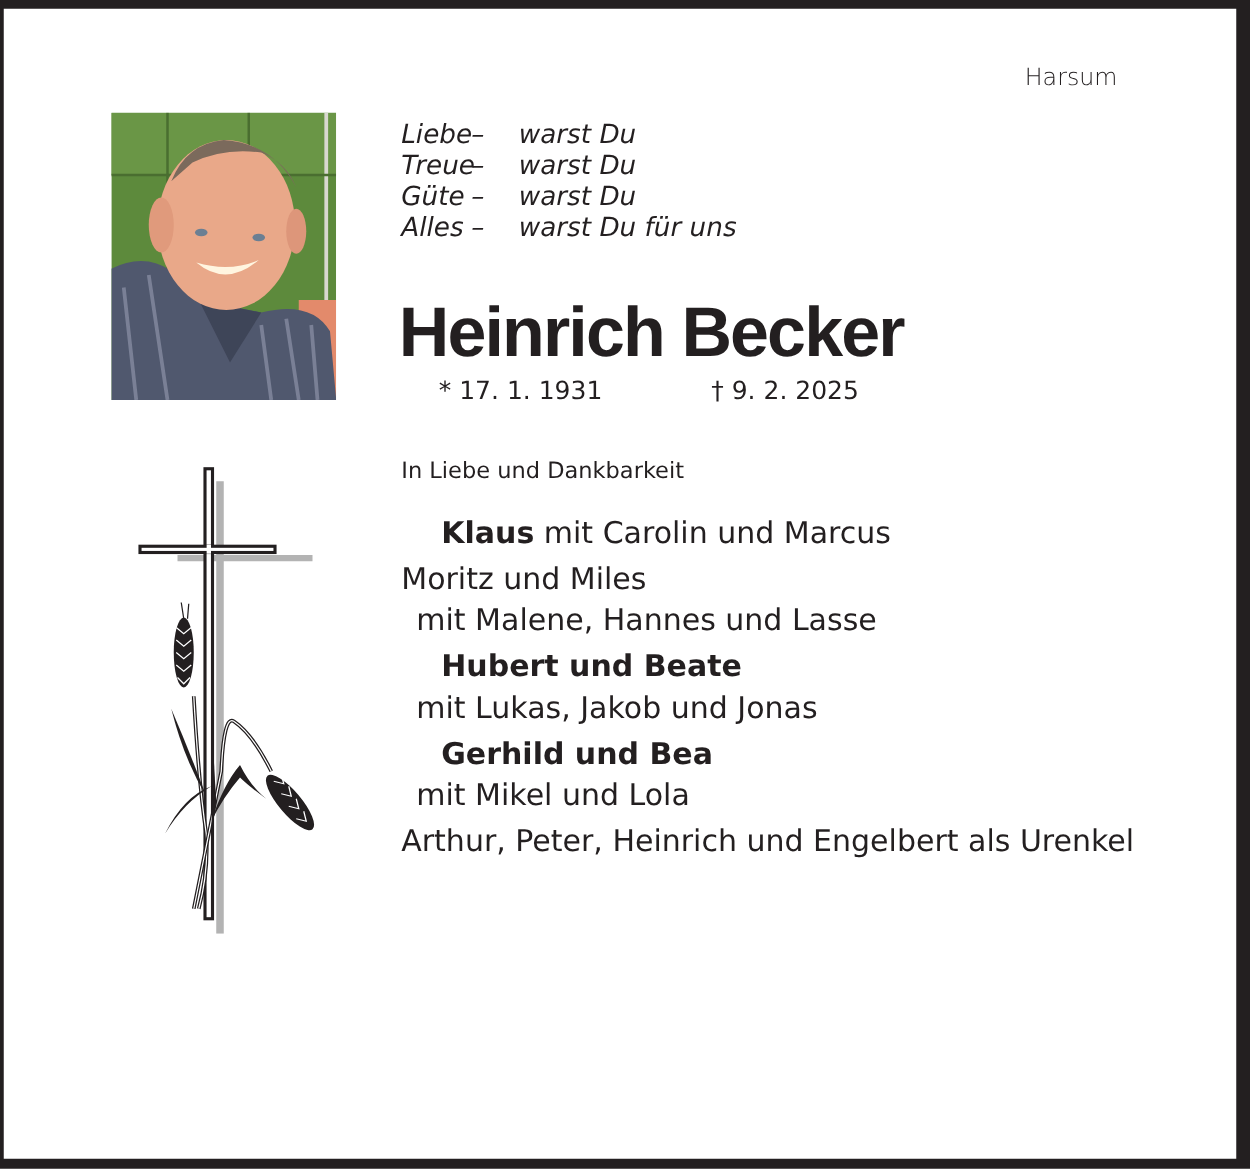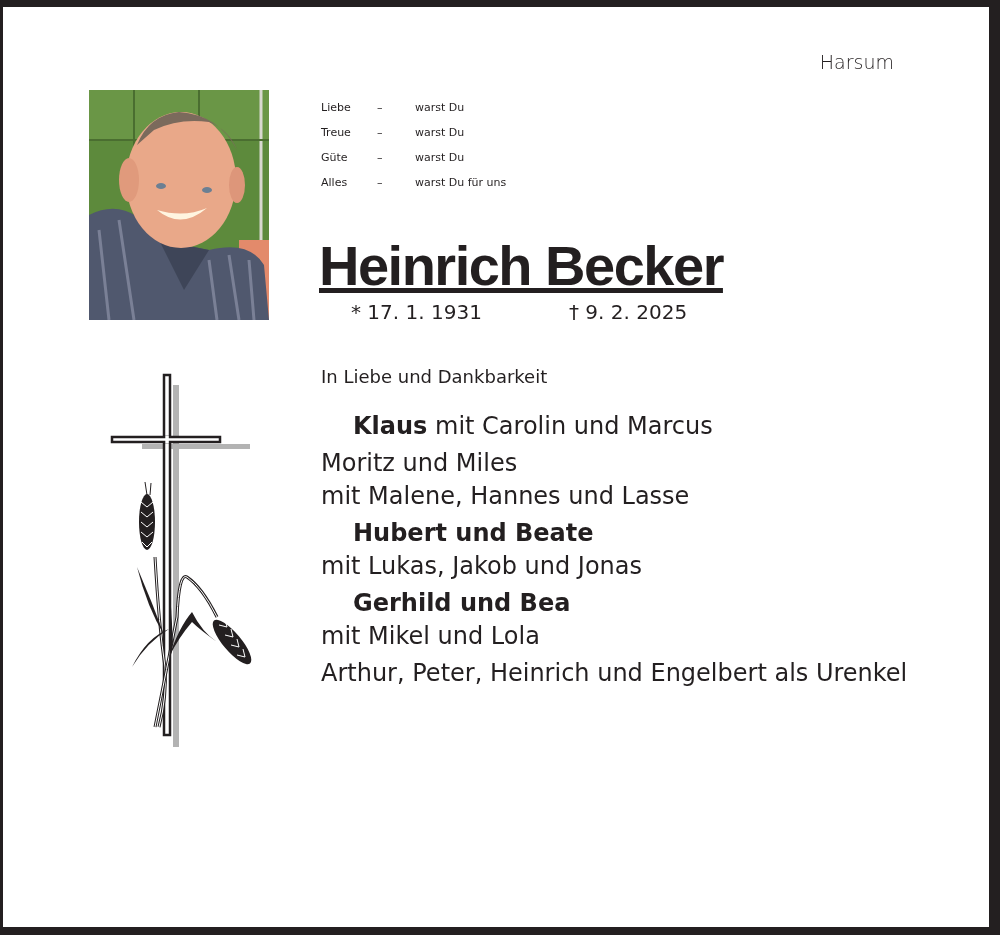--- a/index.html
+++ b/index.html
@@ -21,42 +21,42 @@
   .location { right: 95px; top: 44px; font-size: 19px; font-weight: 300; }
 
   .photo {
     position: absolute; left: 86px; top: 83px;
     width: 180px; height: 230px;
     overflow: hidden;
   }
 
   .motto {
     position: absolute; left: 318px; top: 88px;
-    font-size: 11px; line-height: 25px;
+    font-size: 21px; font-style: italic; line-height: 25px;
   }
   .motto-row { display: flex; }
   .motto-word { width: 56px; }
   .motto-dash { width: 38px; }
 
   .name {
     left: 316px; top: 226px;
     font-family: "Liberation Sans", sans-serif;
-    font-size: 56px; font-weight: 700; letter-spacing: -1.5px; text-decoration: underline;
+    font-size: 56px; font-weight: 700; letter-spacing: -1.5px;
   }
   .birth { left: 348px; top: 293px; font-size: 20px; }
   .death { left: 566px; top: 293px; font-size: 20px; }
 
   .intro { left: 318px; top: 359px; font-size: 18px; }
 
   .family {
     position: absolute; left: 318px; top: 401px;
     font-size: 24px; line-height: 36.5px;
   }
   .family .line { white-space: nowrap; }
-  .family .tight { margin-top: -3px; }
+  .family .tight { margin-top: -3px; margin-left: 12px; }
   .family b { font-weight: 700; margin-left: 32px; }
 
   .cross { position: absolute; left: 104px; top: 360px; }
 
   .service {
     position: absolute; left: 87px; top: 771px;
     font-size: 19px; line-height: 30px; width: 830px;
   }
   .undertaker { left: 87px; top: 865px; font-size: 17px; }
 </style>

